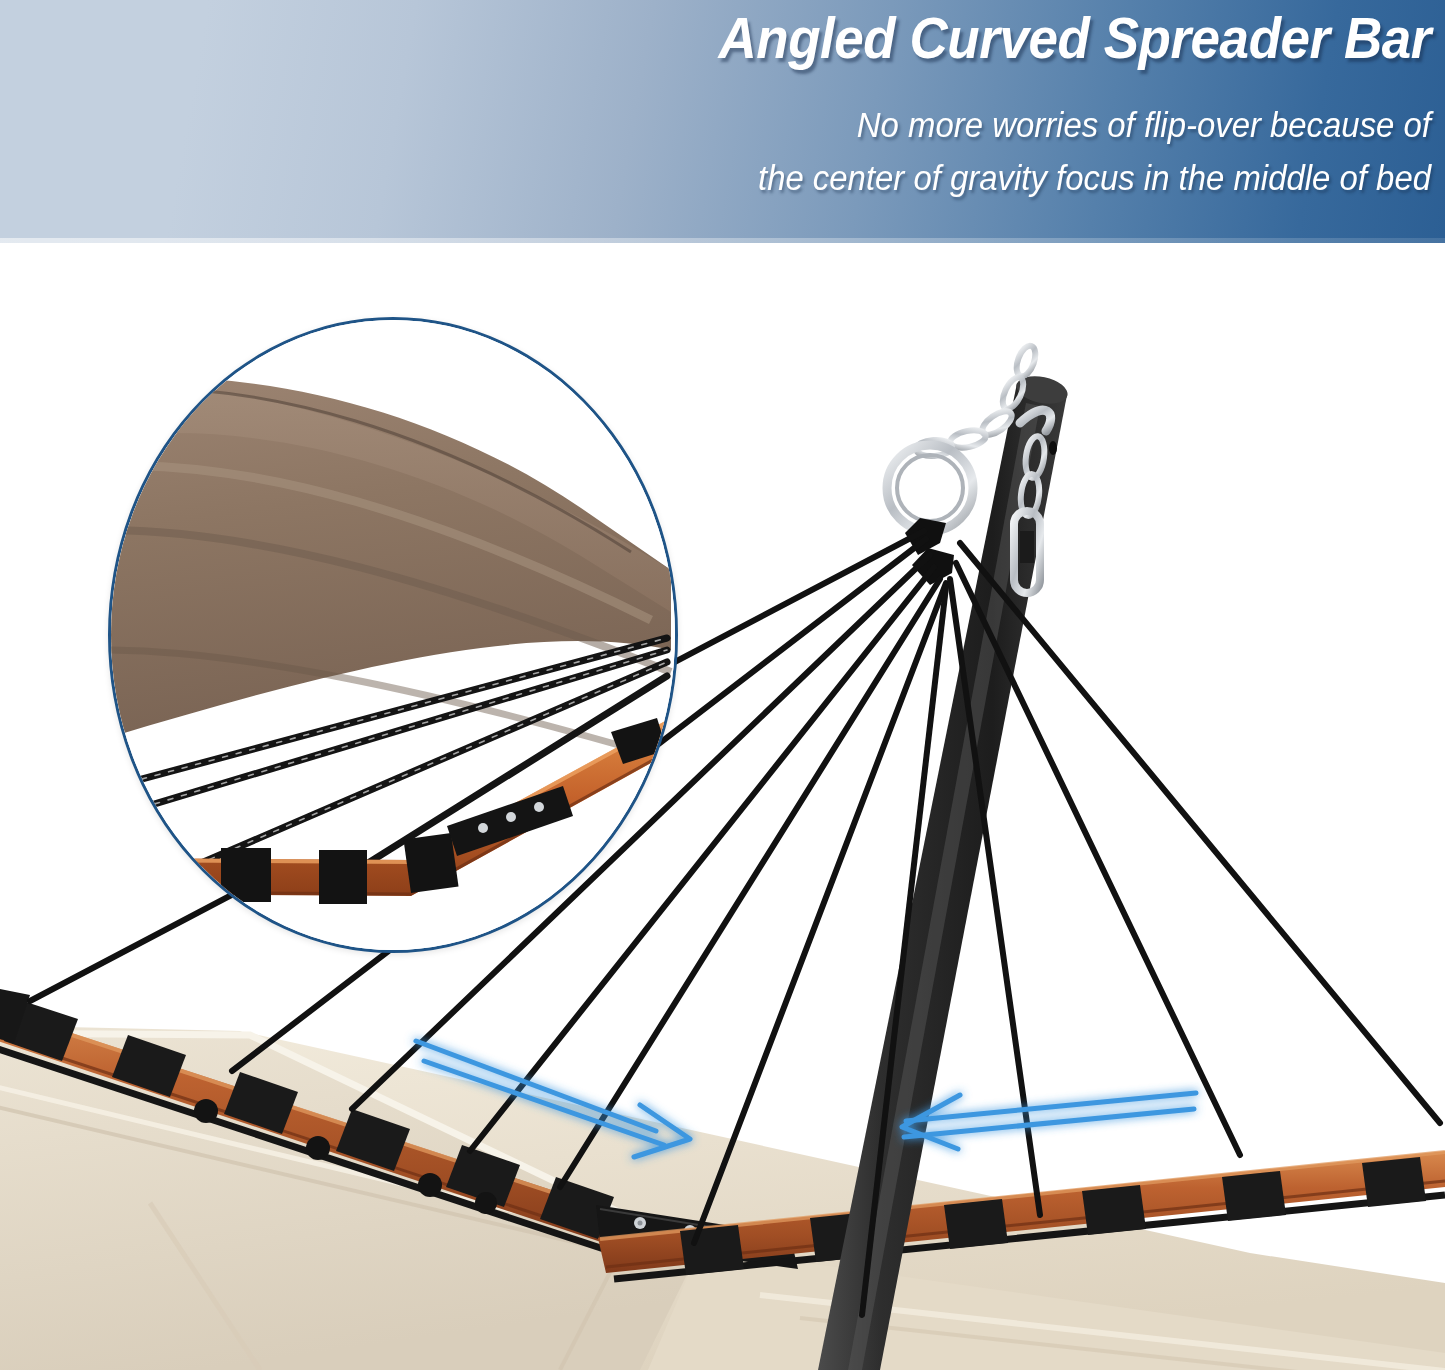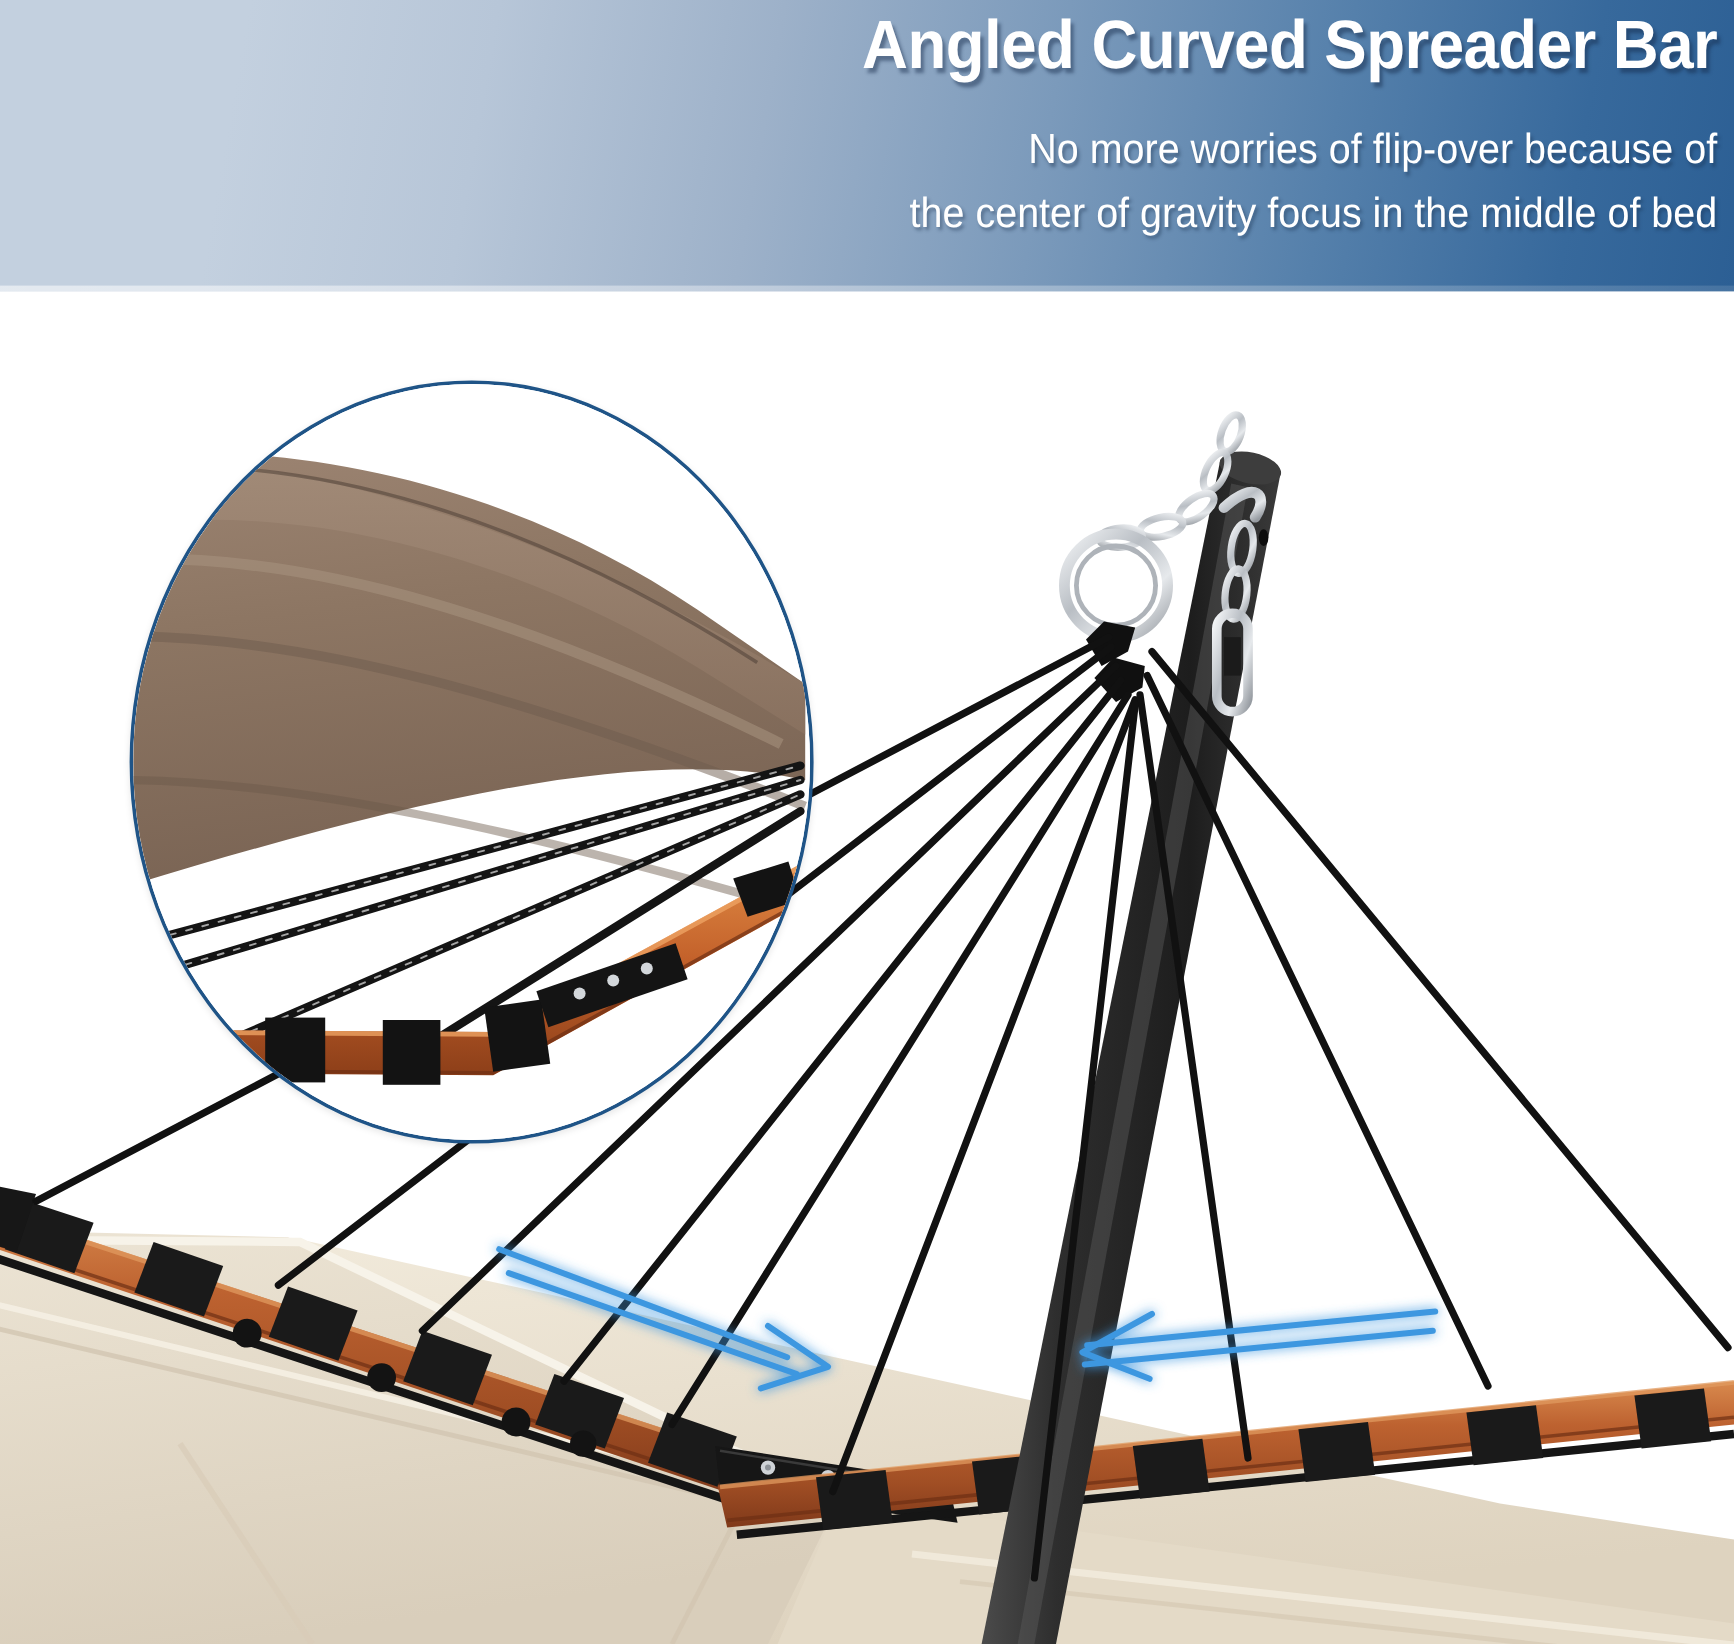--- a/index.html
+++ b/index.html
@@ -47,20 +47,21 @@
     background: linear-gradient(100deg, rgba(255,255,255,.55), rgba(255,255,255,.12));
   }
   .banner-inner {
     position: absolute;
     left: 0; top: 0;
     width: 1445px;
     height: 295px;
     padding-right: 14px;
     box-sizing: border-box;
     text-align: right;
+    font-style: italic;
   }
   .banner-title {
     margin: 0;
     padding: 8px 0 0 0;
     font-family: "Liberation Sans", sans-serif;
     font-weight: bold;
     font-size: 57px;
     line-height: 1.08;
     letter-spacing: -0.5px;
     color: #ffffff;

